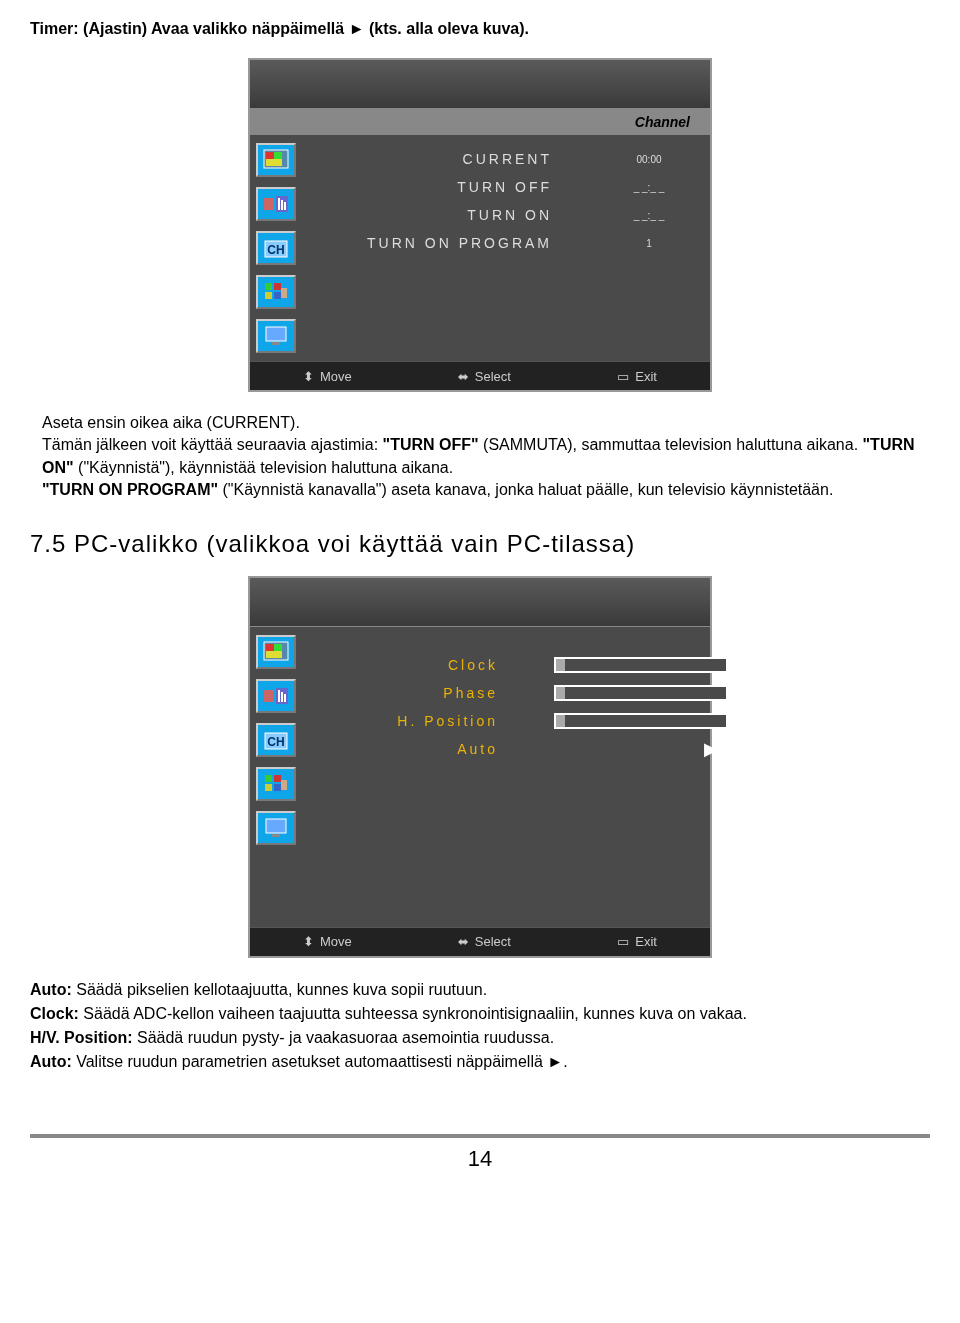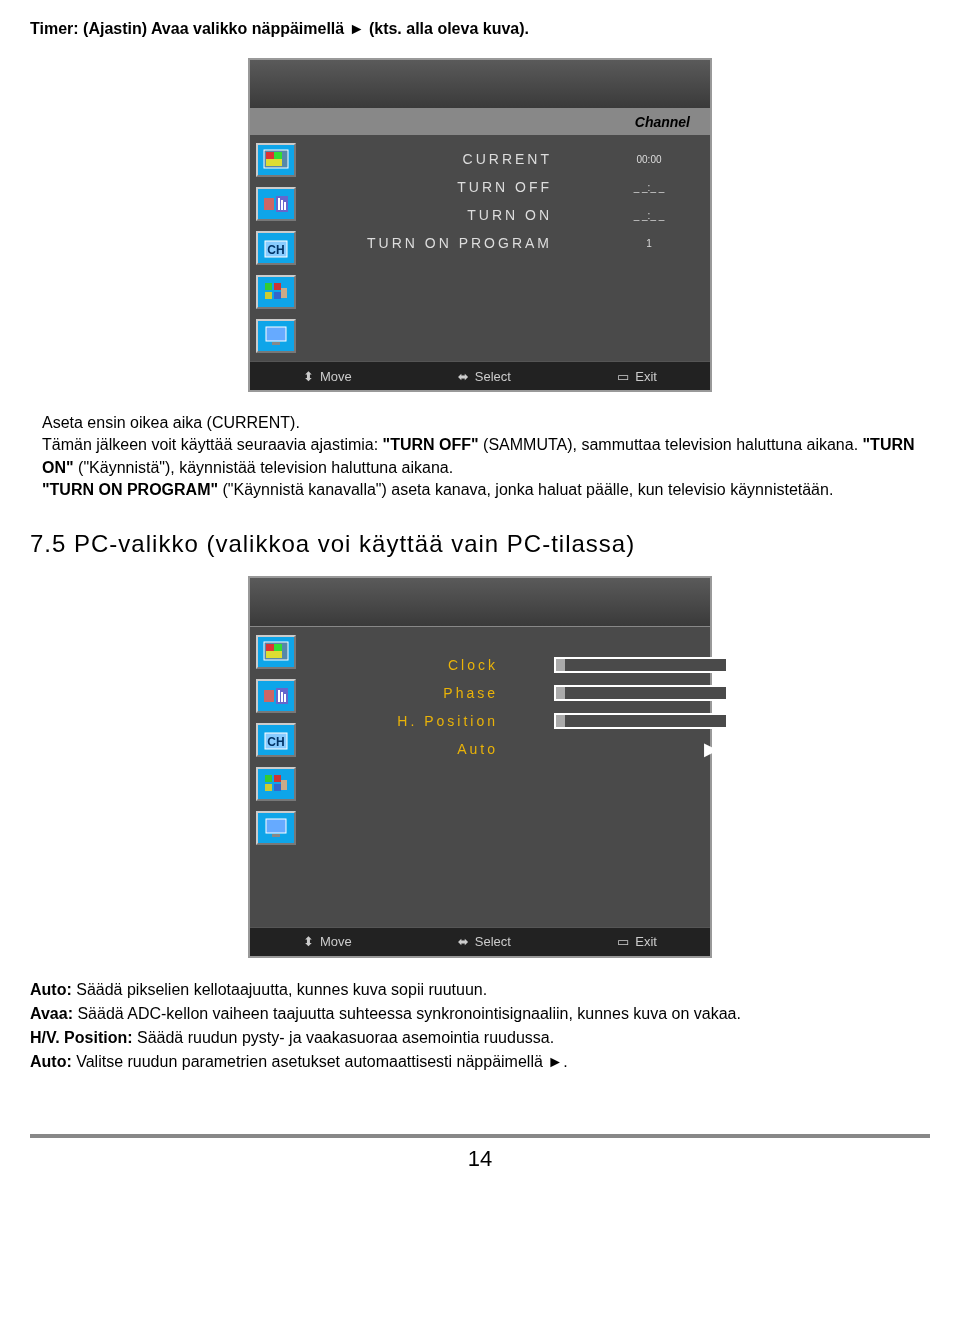--- a/index.html
+++ b/index.html
@@ -330,19 +330,19 @@
       </div>
     <div class="fitem">
         <span>▭</span>
         <span>Exit</span>
       </div>
   </div>
 </div>
 
 <div class="def-list">
   <span class="term">Auto:</span><span> Säädä pikselien kellotaajuutta, kunnes kuva sopii ruutuun.</span><br>
-  <span class="term">Avaa:</span><span> Säädä ADC-kellon vaiheen taajuutta suhteessa synkronointisignaaliin, kunnes kuva on vakaa.</span><br>
+  <span class="term">Clock:</span><span> Säädä ADC-kellon vaiheen taajuutta suhteessa synkronointisignaaliin, kunnes kuva on vakaa.</span><br>
   <span class="term">H/V. Position:</span><span> Säädä ruudun pysty- ja vaakasuoraa asemointia ruudussa.</span><br>
   <span class="term">Auto:</span><span> Valitse ruudun parametrien asetukset automaattisesti näppäimellä ►.</span>
 </div>
 
 <div class="bottom-bar"></div>
 <div class="page-num">14</div>
 
 </body></html>

